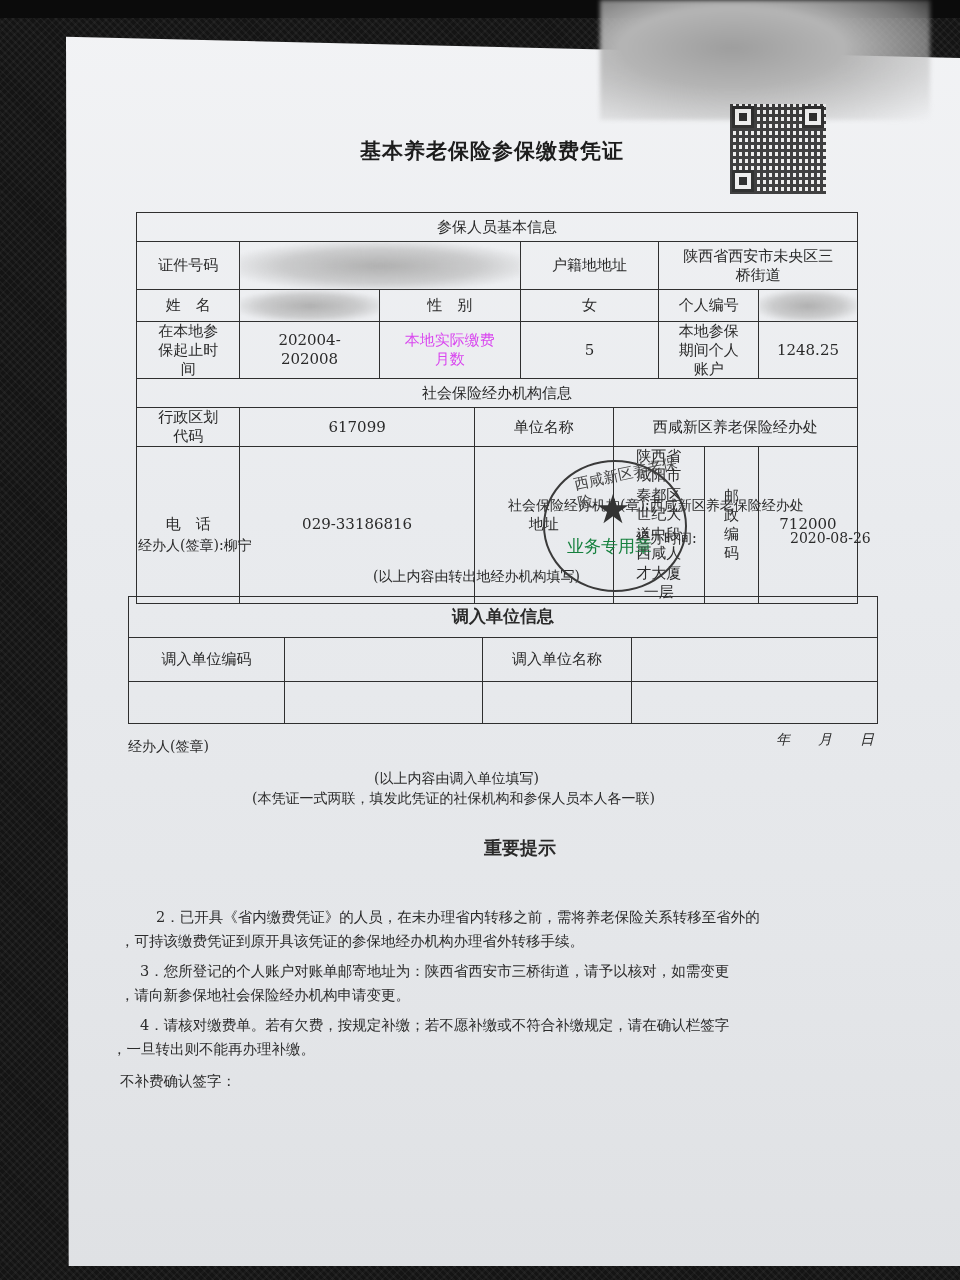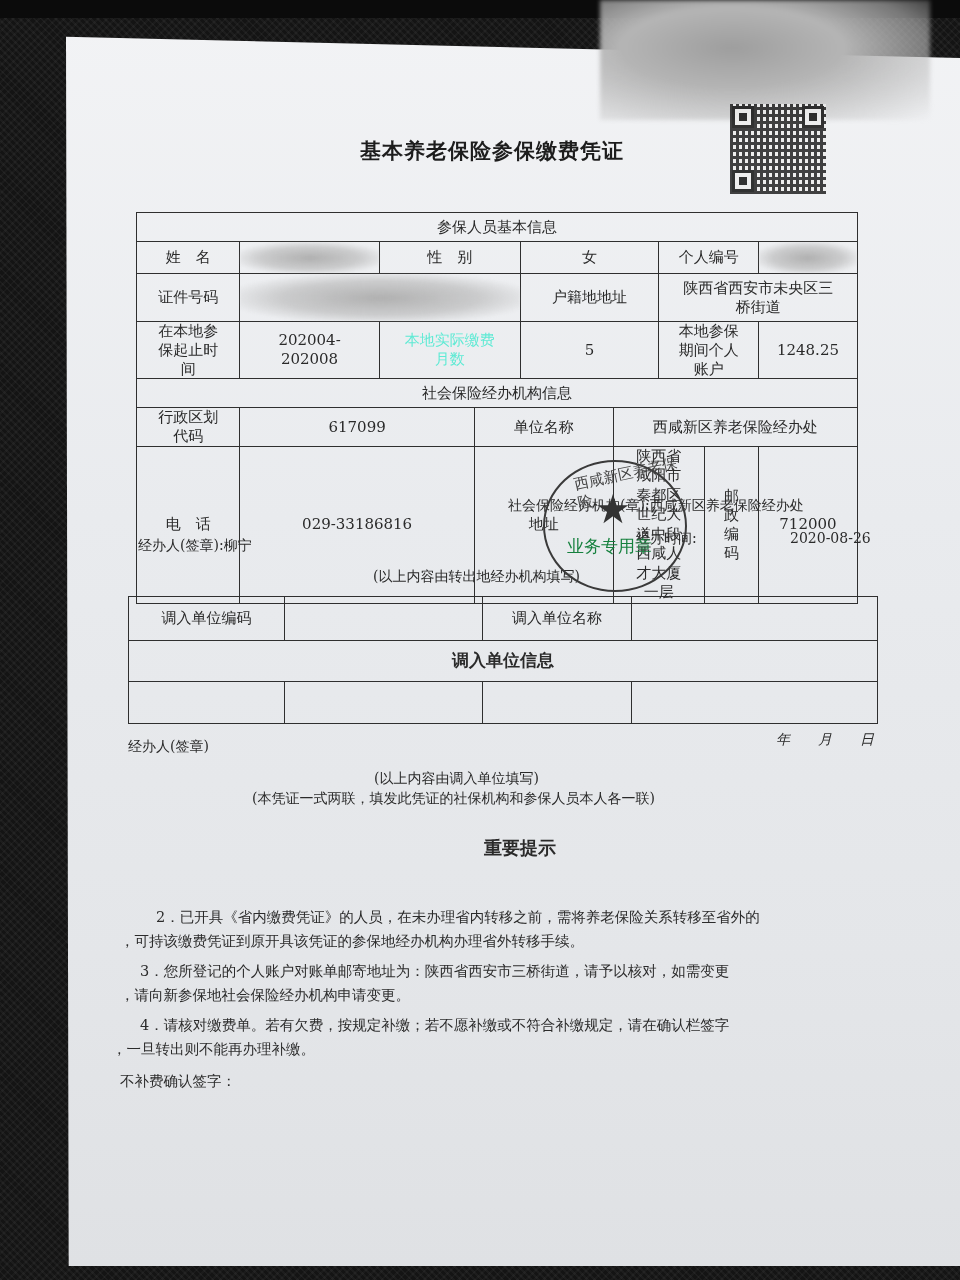--- a/index.html
+++ b/index.html
@@ -44,21 +44,21 @@
     .qr .finder { position:absolute; width:16px; height:16px; border:3px solid #111; background:#eee; }
     .qr .finder::after { content:""; position:absolute; left:4px; top:4px; width:8px; height:8px; background:#111; }
 
     table { border-collapse: collapse; position:absolute; }
     td { border: 1.5px solid #2f2f2f; text-align:center; vertical-align: middle; font-size: 15px; padding: 0 18px; line-height: 1.25; }
     .t1 { left: 136px; top: 212px; width: 722px; }
     .t2 { left: 128px; top: 596px; width: 750px; }
     .section-head { font-size: 15px; height: 28px; }
     .section-head.bold { font-weight: bold; font-size: 17px; height: 40px; font-family: "DejaVu Sans","Liberation Sans",sans-serif; }
     .blur-cell { background: radial-gradient(ellipse, #b0b0b0 0%, rgba(180,180,180,0.6) 50%, rgba(200,200,200,0) 80%); filter: blur(1px); color: transparent; }
-    .faded { color:#5eead4; }
+    .faded { color:#d946ef; }
     .small { font-size: 15px; line-height: 1.3; margin-top: 43px; }
 
     .text { position:absolute; font-size: 14px; white-space: nowrap; }
     .stamp {
       position:absolute; left: 543px; top: 460px; width: 140px; height: 128px;
       border: 2px solid #3a3a3a; border-radius: 50%; pointer-events:none;
     }
     .stamp .star {
       position:absolute; left: 50px; top: 24px; font-size: 40px; color:#333;
     }
@@ -98,33 +98,33 @@
         <col style="width:94px">
         <col style="width:46px">
         <col style="width:46px">
         <col style="width:54px">
         <col style="width:86px">
     </colgroup>
     <tbody>
         <tr>
       <td colspan="9" class="section-head">参保人员基本信息</td>
     </tr>
+    <tr style="height:48px">
+      <td>证件号码</td>
+      <td colspan="3" class="blur-cell"></td>
+      <td colspan="2">户籍地地址</td>
+      <td colspan="3">陕西省西安市未央区三桥街道</td>
+    </tr>
     <tr style="height:32px">
       <td>姓　名</td>
       <td class="blur-cell"></td>
       <td colspan="2">性　别</td>
       <td colspan="2">女</td>
       <td colspan="2">个人编号</td>
       <td class="blur-cell"></td>
-    </tr>
-    <tr style="height:48px">
-      <td>证件号码</td>
-      <td colspan="3" class="blur-cell"></td>
-      <td colspan="2">户籍地地址</td>
-      <td colspan="3">陕西省西安市未央区三桥街道</td>
     </tr>
     <tr style="height:50px">
       <td>在本地参保起止时间</td>
       <td>202004-202008</td>
       <td colspan="2" class="faded">本地实际缴费月数</td>
       <td colspan="2">5</td>
       <td colspan="2">本地参保期间个人账户</td>
       <td>1248.25</td>
     </tr>
     <tr>
@@ -160,28 +160,28 @@
   </div>
 
   <table class="t2">
     <colgroup>
       <col style="width:156px">
         <col style="width:198px">
         <col style="width:150px">
         <col style="width:246px">
     </colgroup>
     <tbody>
-        <tr style="height:44px">
+        <tr>
+      <td colspan="4" class="section-head bold">调入单位信息</td>
+    </tr>
+    <tr style="height:44px">
       <td>调入单位编码</td>
       <td></td>
       <td>调入单位名称</td>
       <td></td>
-    </tr>
-    <tr>
-      <td colspan="4" class="section-head bold">调入单位信息</td>
     </tr>
     <tr style="height:42px">
       <td></td>
       <td></td>
       <td></td>
       <td></td>
     </tr>
   </tbody>
     </table>
 

